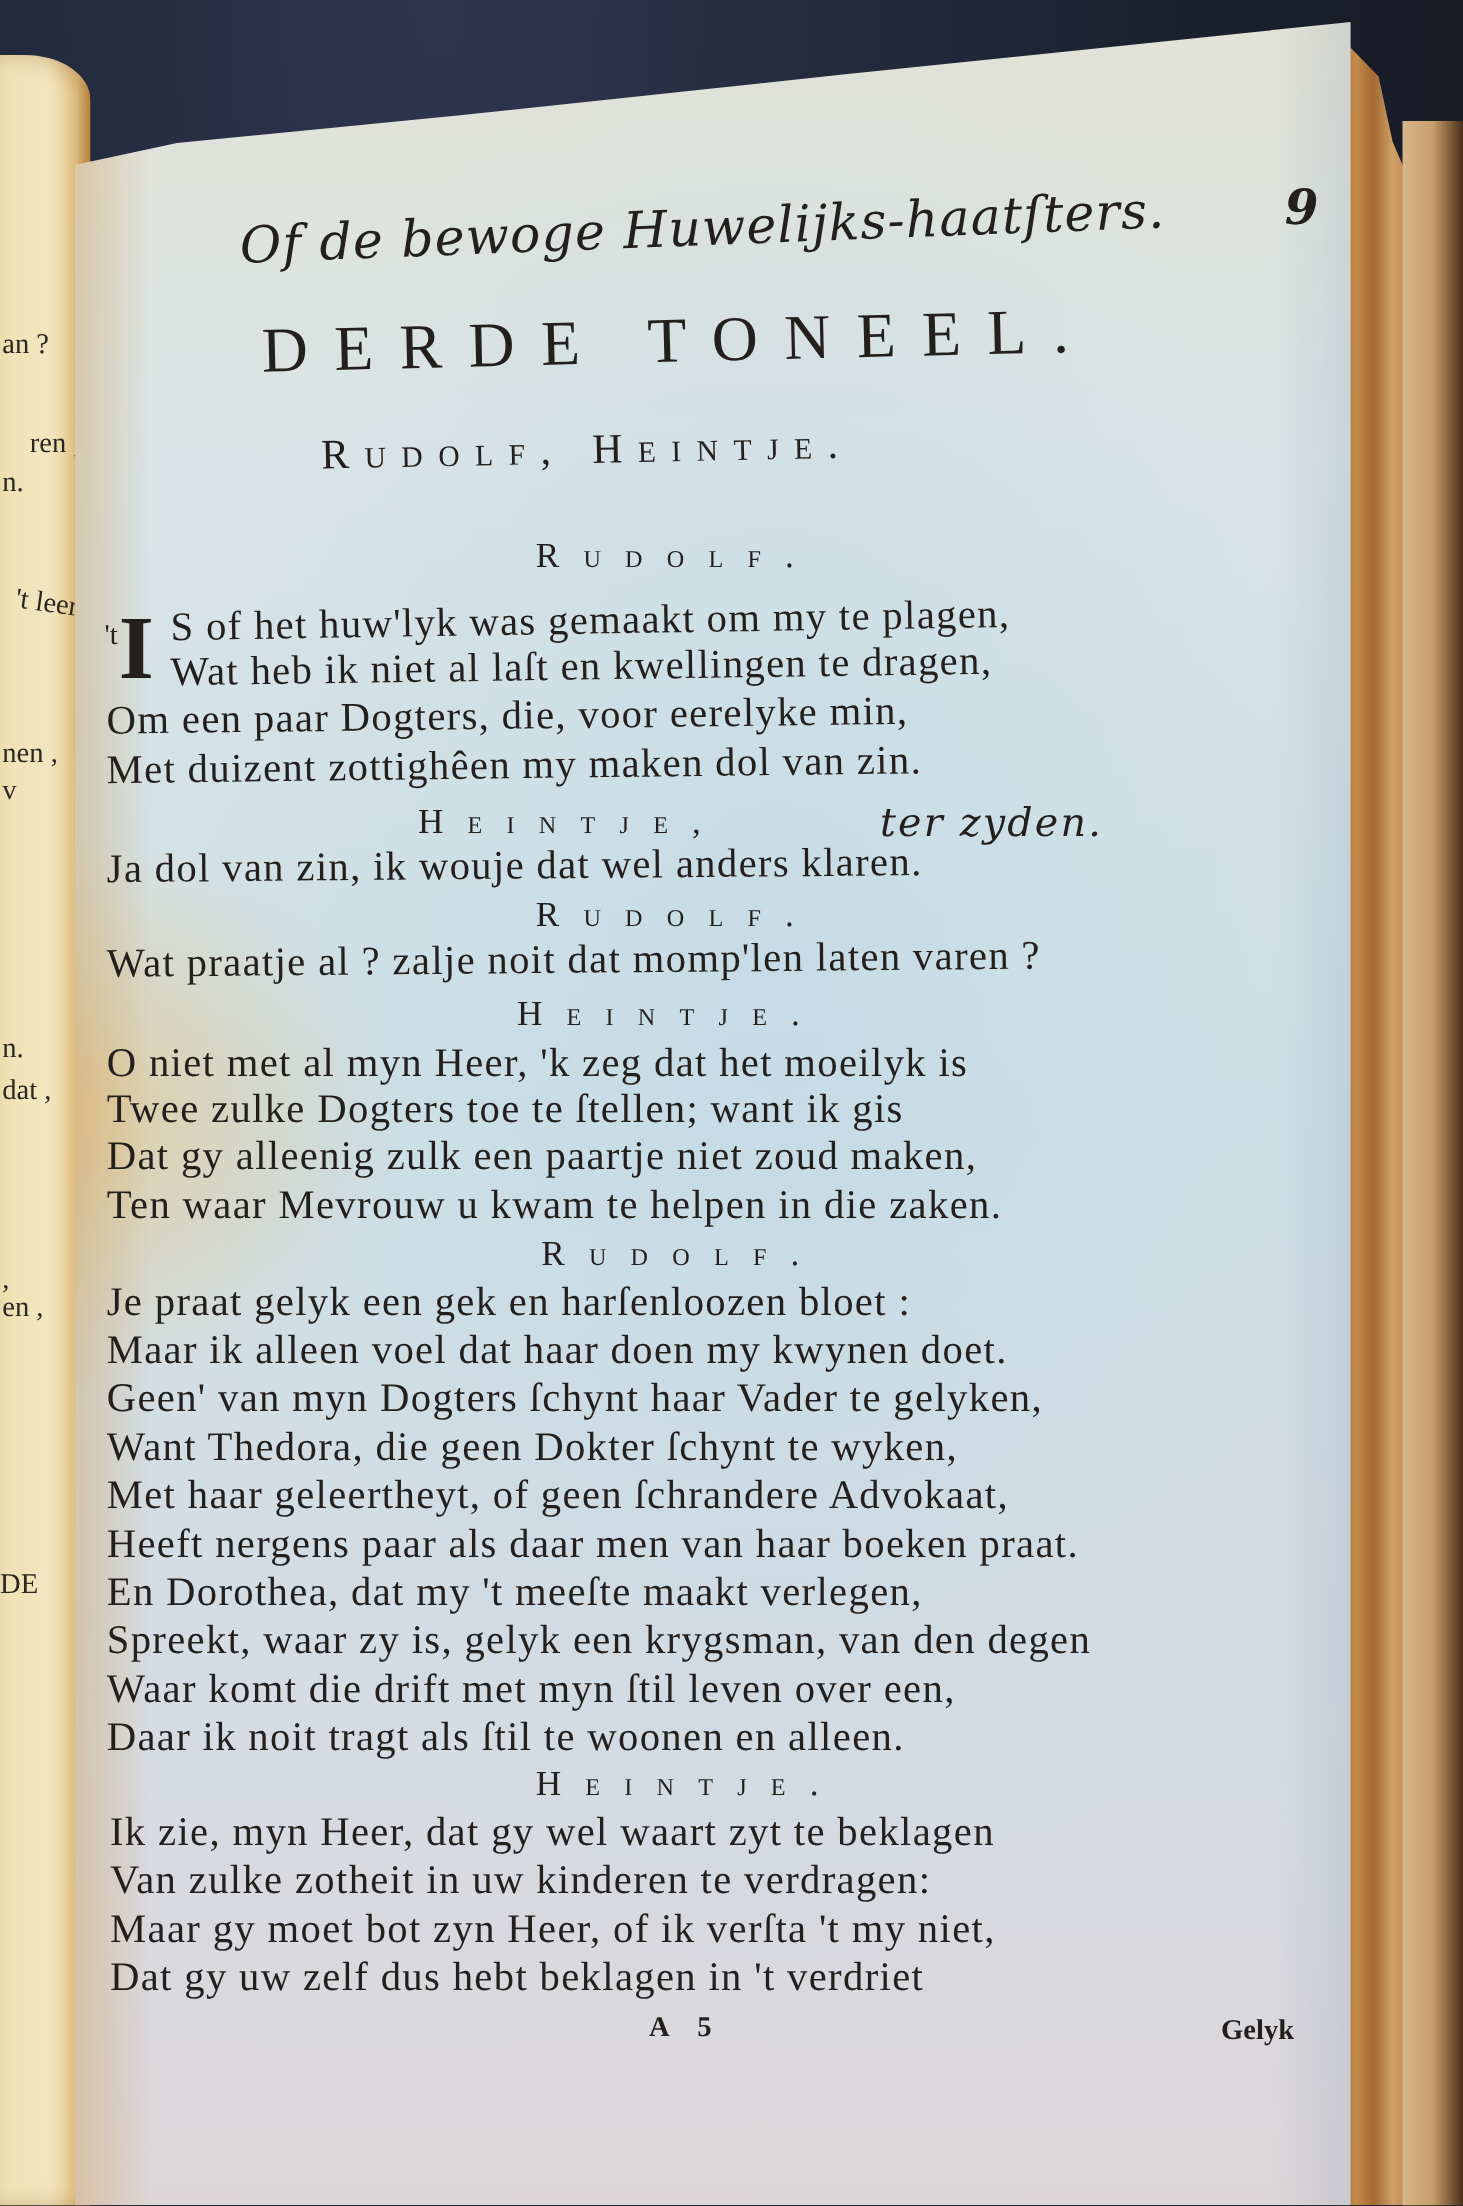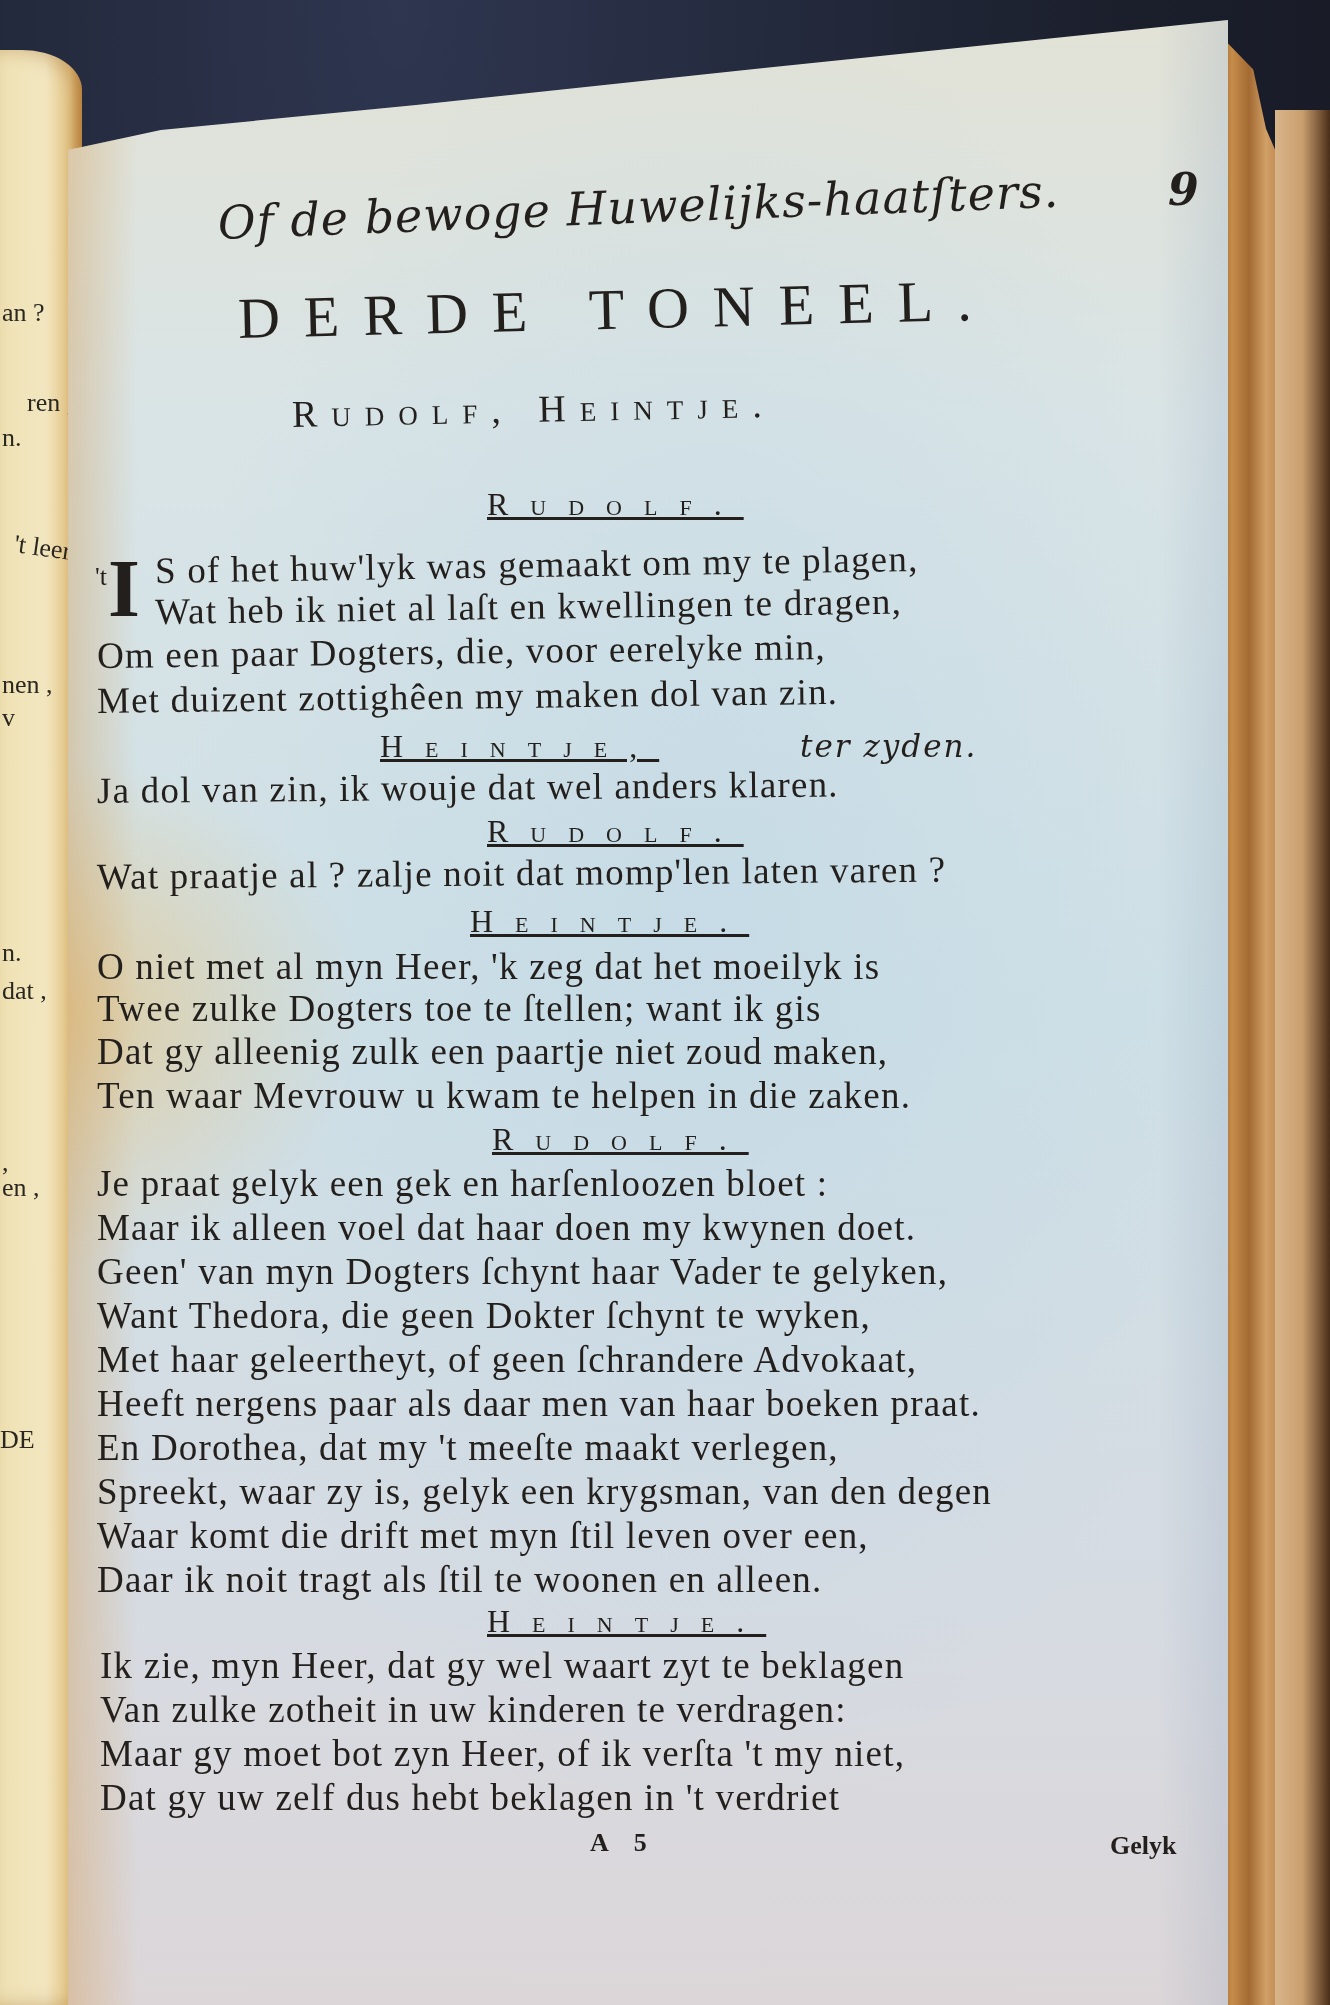--- a/index.html
+++ b/index.html
@@ -56,23 +56,23 @@
   }
   .scene-title {
     left:238px; top:290px; font-size:58px; letter-spacing:24px; font-family:"Liberation Serif", serif;
     transform: rotate(-1.4deg); transform-origin:left center;
   }
   .characters {
     left:292px; top:395px; font-size:38px; letter-spacing:14px; font-family:"Liberation Serif", serif;
     font-variant: small-caps; transform: rotate(-1.2deg); transform-origin:left center;
   }
   .speaker {
-    font-family:"Liberation Serif", serif; font-size:32px; letter-spacing:22px; font-variant: small-caps; text-decoration: underline;
+    font-family:"Liberation Serif", serif; font-size:32px; letter-spacing:22px; font-variant: small-caps;
   }
-  .stage-dir { font-style:italic; font-size:31px; letter-spacing:2px; margin-left:50px; }
+  .stage-dir { font-style:italic; font-size:36px; letter-spacing:2px; margin-left:50px; }
   .verse { font-family:"Liberation Serif", serif; font-size:37px; letter-spacing:1.2px; }
   .dropcap {
     font-size:82px; position:absolute; left:108px; top:548px; line-height:1; color:#231f1c; z-index:2;
     font-family:"Liberation Serif", serif; font-weight:bold;
   }
   .apos { position:absolute; left:95px; top:562px; font-size:26px; color:#231f1c; z-index:2; font-family:"Liberation Serif", serif; }
   .catch { font-family:"Liberation Serif", serif; font-size:26px; font-weight:bold; }
 </style>
 </head>
 <body>

